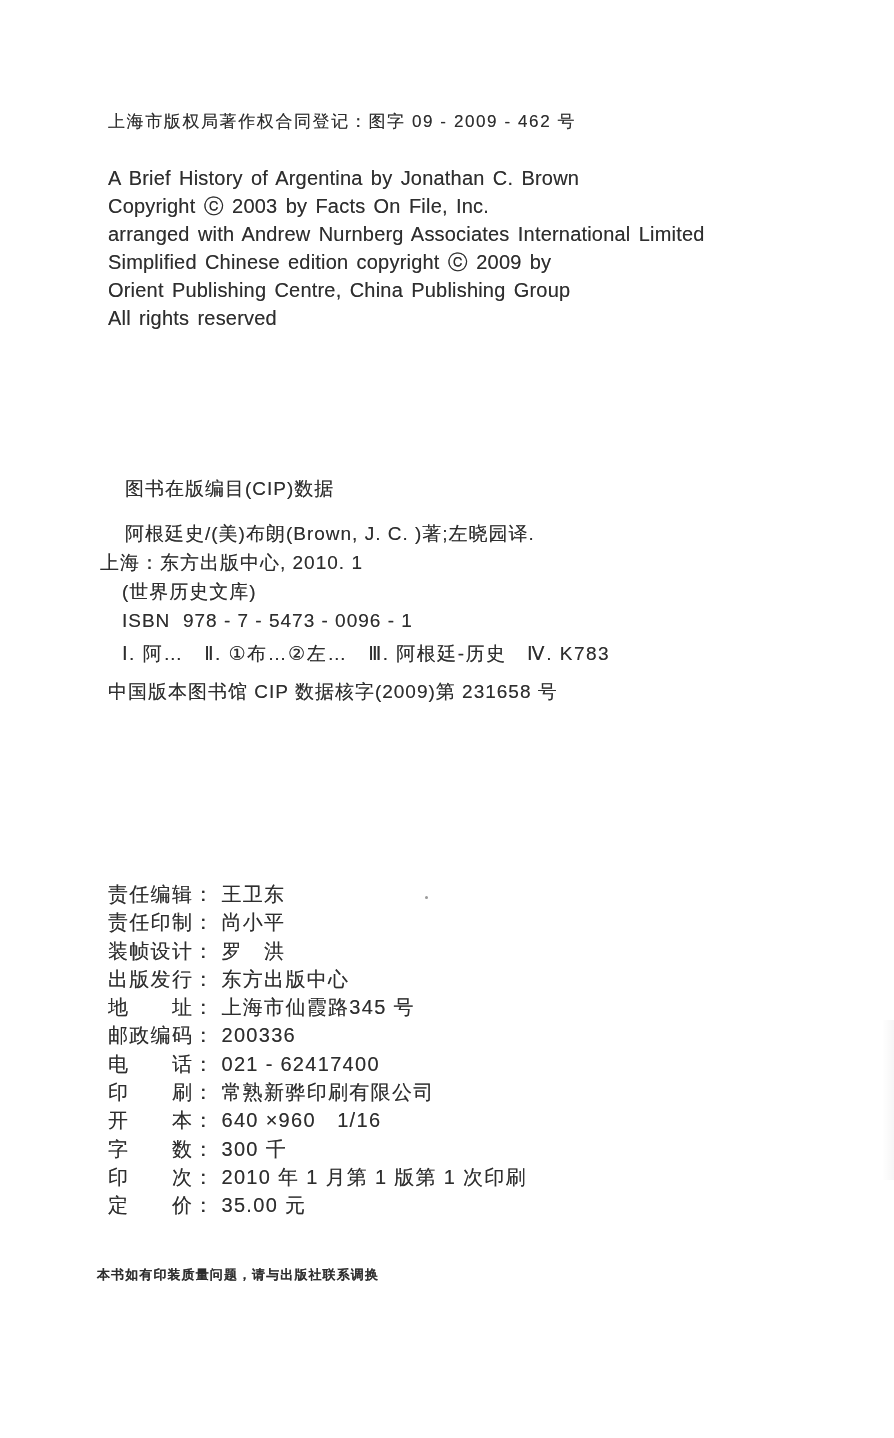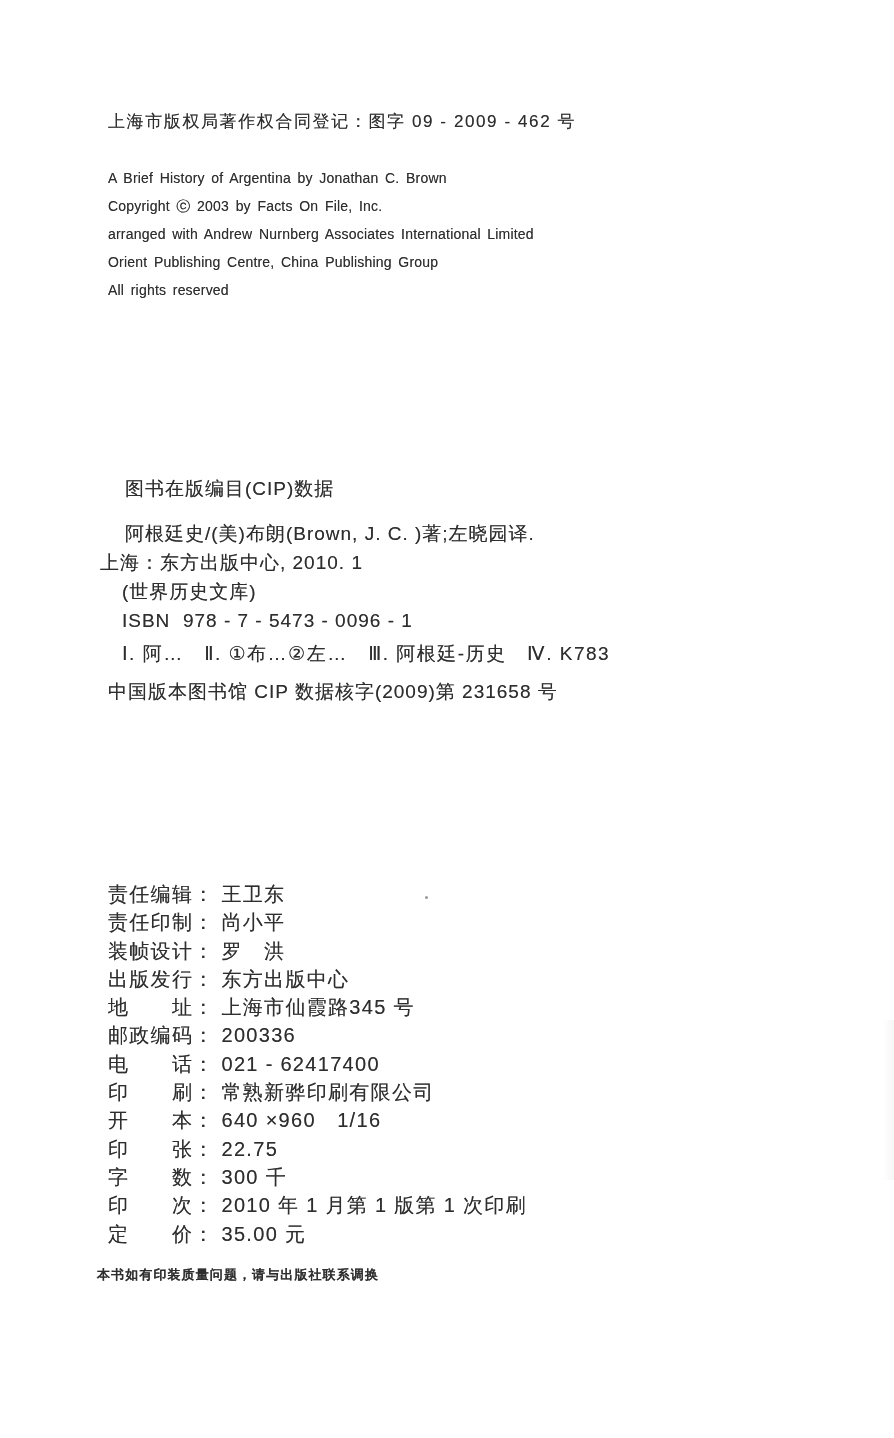--- a/index.html
+++ b/index.html
@@ -14,21 +14,21 @@
     text-shadow:0 0 0.5px rgba(45,45,45,0.55);
   }
   .line, .cip-line, .pub-row, .eng-line{white-space:pre;}
 
   .reg-line{
     position:absolute;left:108px;top:110px;
     font-size:17px;letter-spacing:1.6px;
   }
   .english-block{
     position:absolute;left:108px;top:164px;
-    font-size:14px;line-height:28px;
+    font-size:20px;line-height:28px;
     letter-spacing:0.2px;word-spacing:2.5px;
   }
   .cip-block{
     position:absolute;left:100px;top:474px;
     font-size:19px;line-height:29px;letter-spacing:1px;
   }
   .cip-header{margin-left:25px;margin-bottom:16px;}
   .indent1{margin-left:25px;}
   .indent0{margin-left:0;}
   .indent2{margin-left:22px;}
@@ -59,20 +59,21 @@
 <body>
 
 <div class="page">
 
   <div class="line reg-line">上海市版权局著作权合同登记：图字 09 - 2009 - 462 号</div>
 
   <div class="english-block">
     <div class="eng-line">A Brief History of Argentina by Jonathan C. Brown</div>
     <div class="eng-line">Copyright ⓒ 2003 by Facts On File, Inc.</div>
     <div class="eng-line">arranged with Andrew Nurnberg Associates International Limited</div>
+    <div class="eng-line">Simplified Chinese edition copyright ⓒ 2009 by</div>
     <div class="eng-line">Orient Publishing Centre, China Publishing Group</div>
     <div class="eng-line">All rights reserved</div>
   </div>
 
   <div class="cip-block">
     <div class="cip-line cip-header">图书在版编目(CIP)数据</div>
     <div class="cip-line indent1">阿根廷史/(美)布朗(Brown, J. C. )著;左晓园译.</div>
     <div class="cip-line indent0">上海：东方出版中心, 2010. 1</div>
     <div class="cip-line indent2">(世界历史文库)</div>
     <div class="cip-line indent2">ISBN  978 - 7 - 5473 - 0096 - 1</div>
@@ -83,21 +84,20 @@
   <div class="pub-block">
     <div class="pub-row"><span class="pub-label">责任编辑：</span><span class="pub-value">王卫东</span></div>
     <div class="pub-row"><span class="pub-label">责任印制：</span><span class="pub-value">尚小平</span></div>
     <div class="pub-row"><span class="pub-label">装帧设计：</span><span class="pub-value">罗　洪</span></div>
     <div class="pub-row"><span class="pub-label">出版发行：</span><span class="pub-value">东方出版中心</span></div>
     <div class="pub-row"><span class="pub-label">地　　址：</span><span class="pub-value">上海市仙霞路345 号</span></div>
     <div class="pub-row"><span class="pub-label">邮政编码：</span><span class="pub-value">200336</span></div>
     <div class="pub-row"><span class="pub-label">电　　话：</span><span class="pub-value">021 - 62417400</span></div>
     <div class="pub-row"><span class="pub-label">印　　刷：</span><span class="pub-value">常熟新骅印刷有限公司</span></div>
     <div class="pub-row"><span class="pub-label">开　　本：</span><span class="pub-value">640 ×960　1/16</span></div>
-    <div class="pub-row"><span class="pub-label">印　　张：</span><span class="pub-value">22.75</span></div>
     <div class="pub-row"><span class="pub-label">字　　数：</span><span class="pub-value">300 千</span></div>
     <div class="pub-row"><span class="pub-label">印　　次：</span><span class="pub-value">2010 年 1 月第 1 版第 1 次印刷</span></div>
     <div class="pub-row"><span class="pub-label">定　　价：</span><span class="pub-value">35.00 元</span></div>
   </div>
 
   <div class="line footer-note">本书如有印装质量问题，请与出版社联系调换</div>
 
   <div class="speck"></div>
   <div class="edge-shade"></div>
 

